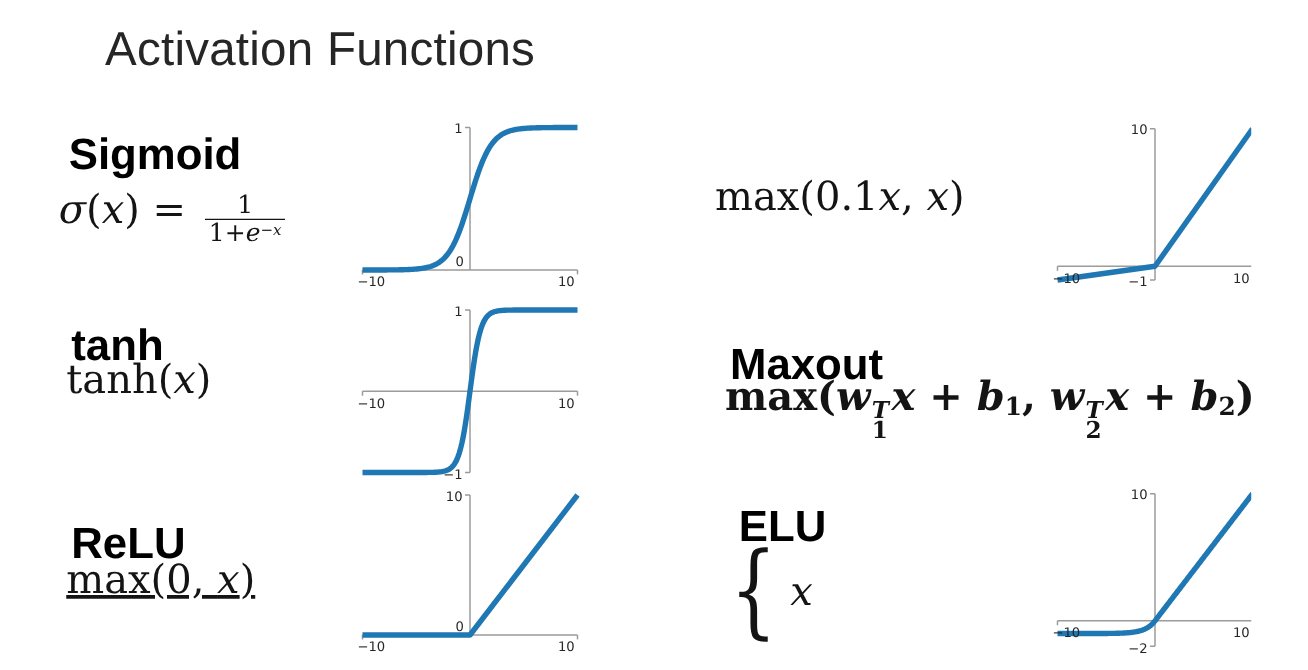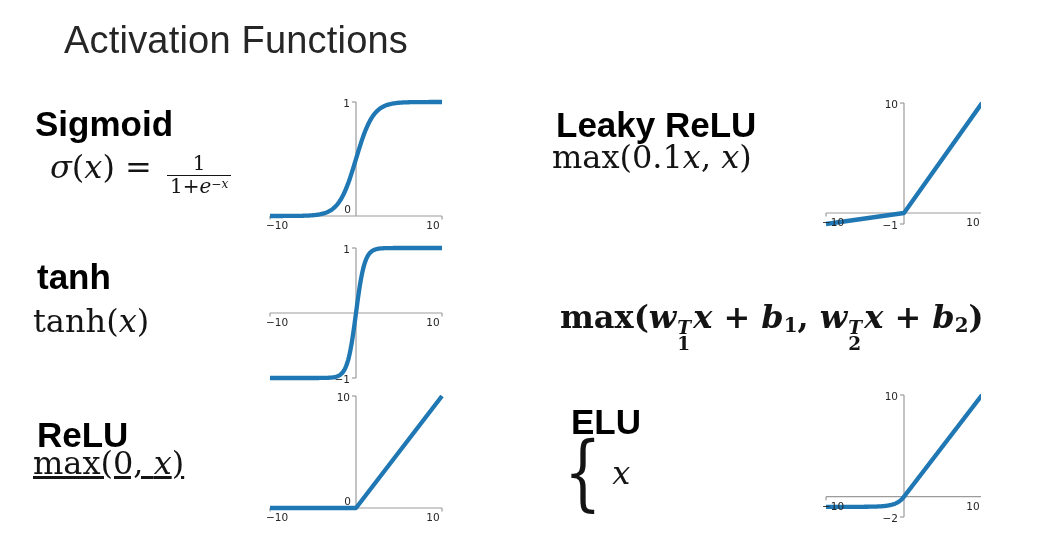--- a/index.html
+++ b/index.html
@@ -1,18 +1,18 @@
 <!DOCTYPE html>
 <html><head>
 <meta charset="utf-8">
 <style>
   html,body{margin:0;padding:0;background:#fff;}
   .slide{
     position:relative;width:981px;height:536px;background:#ffffff;
-    font-family:"Liberation Sans",sans-serif;overflow:hidden;
+    font-family:"Liberation Sans",sans-serif;overflow:hidden;margin-left:20px;
   }
   .title{
     position:absolute;left:64px;top:18px;
     font-size:38px;font-weight:300;color:#262626;letter-spacing:.2px;line-height:1.2;
   }
   .fn-label{
     position:absolute;font-weight:700;font-size:35px;color:#000;line-height:1.05;white-space:nowrap;
   }
   .formula{
     position:absolute;font-family:"DejaVu Serif",serif;font-size:32px;color:#141414;
@@ -40,22 +40,22 @@
   .case-rows{display:flex;flex-direction:column;gap:7px;font-size:32px;}
   .case-row{display:flex;}
   .case-expr{min-width:132px;white-space:nowrap;}
   .case-cond{white-space:nowrap;}
   .plot{position:absolute;}
   #p-sigmoid{left:262px;top:90px;width:186px;height:142px;}
   #p-tanh{left:262px;top:238px;width:186px;height:150px;}
   #p-relu{left:262px;top:384px;width:186px;height:148px;}
   #p-leaky{left:812px;top:88px;width:184px;height:150px;}
   #p-elu{left:812px;top:383px;width:184px;height:152px;}
-  #b-sigmoid{left:35px;top:106px;}   #f-sigmoid{left:50px;top:150px;}
-  #b-tanh{left:37px;top:259px;}      #f-tanh{left:33px;top:304px;}
+  #b-sigmoid{left:35px;top:106px;}   #f-sigmoid{left:27px;top:150px;}
+  #b-tanh{left:37px;top:259px;}      #f-tanh{left:33px;top:286px;}
   #b-relu{left:37px;top:417px;}      #f-relu{left:33px;top:446px;text-decoration:underline;}
   #b-leaky{left:556px;top:107px;}    #f-leaky{left:552px;top:140px;}
   #b-maxout{left:564px;top:274px;}   #f-maxout{left:560px;top:300px;font-weight:bold;}
   #b-elu{left:571px;top:404px;}      #c-elu{left:564px;top:434px;}
 </style>
 </head>
 <body>
 
 <div class="slide">
 
@@ -100,36 +100,36 @@
         <line x1="8" y1="124" x2="8" y2="127.5" stroke="#9b9b9b" stroke-width="1.2"></line>
         <line x1="180" y1="124" x2="180" y2="127.5" stroke="#9b9b9b" stroke-width="1.2"></line>
         <line x1="90" y1="12" x2="94" y2="12" stroke="#9b9b9b" stroke-width="1.2"></line>
         <polyline points="8,124 94,124 180,12" fill="none" stroke="#1f77b4" stroke-width="4.3" stroke-linejoin="round"></polyline>
         <text x="88" y="16.5" text-anchor="end" fill="#262626" font-family="&quot;DejaVu Sans&quot;, sans-serif" font-size="10.5">10</text>
         <text x="89" y="121" text-anchor="end" fill="#262626" font-family="&quot;DejaVu Sans&quot;, sans-serif" font-size="10.5">0</text>
         <text x="15" y="137" text-anchor="middle" fill="#262626" font-family="&quot;DejaVu Sans&quot;, sans-serif" font-size="10.5">−10</text>
         <text x="171" y="137" text-anchor="middle" fill="#262626" font-family="&quot;DejaVu Sans&quot;, sans-serif" font-size="10.5">10</text>
       </svg></div>
 
-  <div class="fn-label" id="b-leaky">Leaky ReLU</div>
   <div class="formula" id="f-leaky"><span>max(0.1</span><span class="it">x</span><span>, </span><span class="it">x</span><span>)</span></div>
   <div class="plot" id="p-leaky"><svg width="184" height="150">
         <line x1="14" y1="125" x2="170" y2="125" stroke="#9b9b9b" stroke-width="1.2"></line>
         <line x1="92" y1="136" x2="92" y2="15" stroke="#9b9b9b" stroke-width="1.2"></line>
         <line x1="14" y1="125" x2="14" y2="128.5" stroke="#9b9b9b" stroke-width="1.2"></line>
         <line x1="170" y1="125" x2="170" y2="128.5" stroke="#9b9b9b" stroke-width="1.2"></line>
         <line x1="88" y1="15" x2="92" y2="15" stroke="#9b9b9b" stroke-width="1.2"></line>
         <line x1="88" y1="136" x2="92" y2="136" stroke="#9b9b9b" stroke-width="1.2"></line>
         <polyline points="14,136 92,125 170,15" fill="none" stroke="#1f77b4" stroke-width="4.3" stroke-linejoin="round"></polyline>
         <text x="86" y="19.5" text-anchor="end" fill="#262626" font-family="&quot;DejaVu Sans&quot;, sans-serif" font-size="10.5">10</text>
         <text x="86" y="141" text-anchor="end" fill="#262626" font-family="&quot;DejaVu Sans&quot;, sans-serif" font-size="10.5">−1</text>
         <text x="21" y="138" text-anchor="middle" fill="#262626" font-family="&quot;DejaVu Sans&quot;, sans-serif" font-size="10.5">−10</text>
         <text x="161" y="138" text-anchor="middle" fill="#262626" font-family="&quot;DejaVu Sans&quot;, sans-serif" font-size="10.5">10</text>
       </svg></div>
 
+  <div class="fn-label" id="b-maxout">Maxout</div>
   <div class="formula" id="f-maxout"><span>max(</span><span class="it">w</span><span class="ss">
         <span class="ssup">T</span>
         <span class="ssub">1</span>
       </span><span class="it">x</span><span> + </span><span class="it">b</span><span class="sub">1</span><span>, </span><span class="it">w</span><span class="ss">
         <span class="ssup">T</span>
         <span class="ssub">2</span>
       </span><span class="it">x</span><span> + </span><span class="it">b</span><span class="sub">2</span><span>)</span></div>
 
   <div class="fn-label" id="b-elu">ELU</div>
   <div class="cases" id="c-elu">

